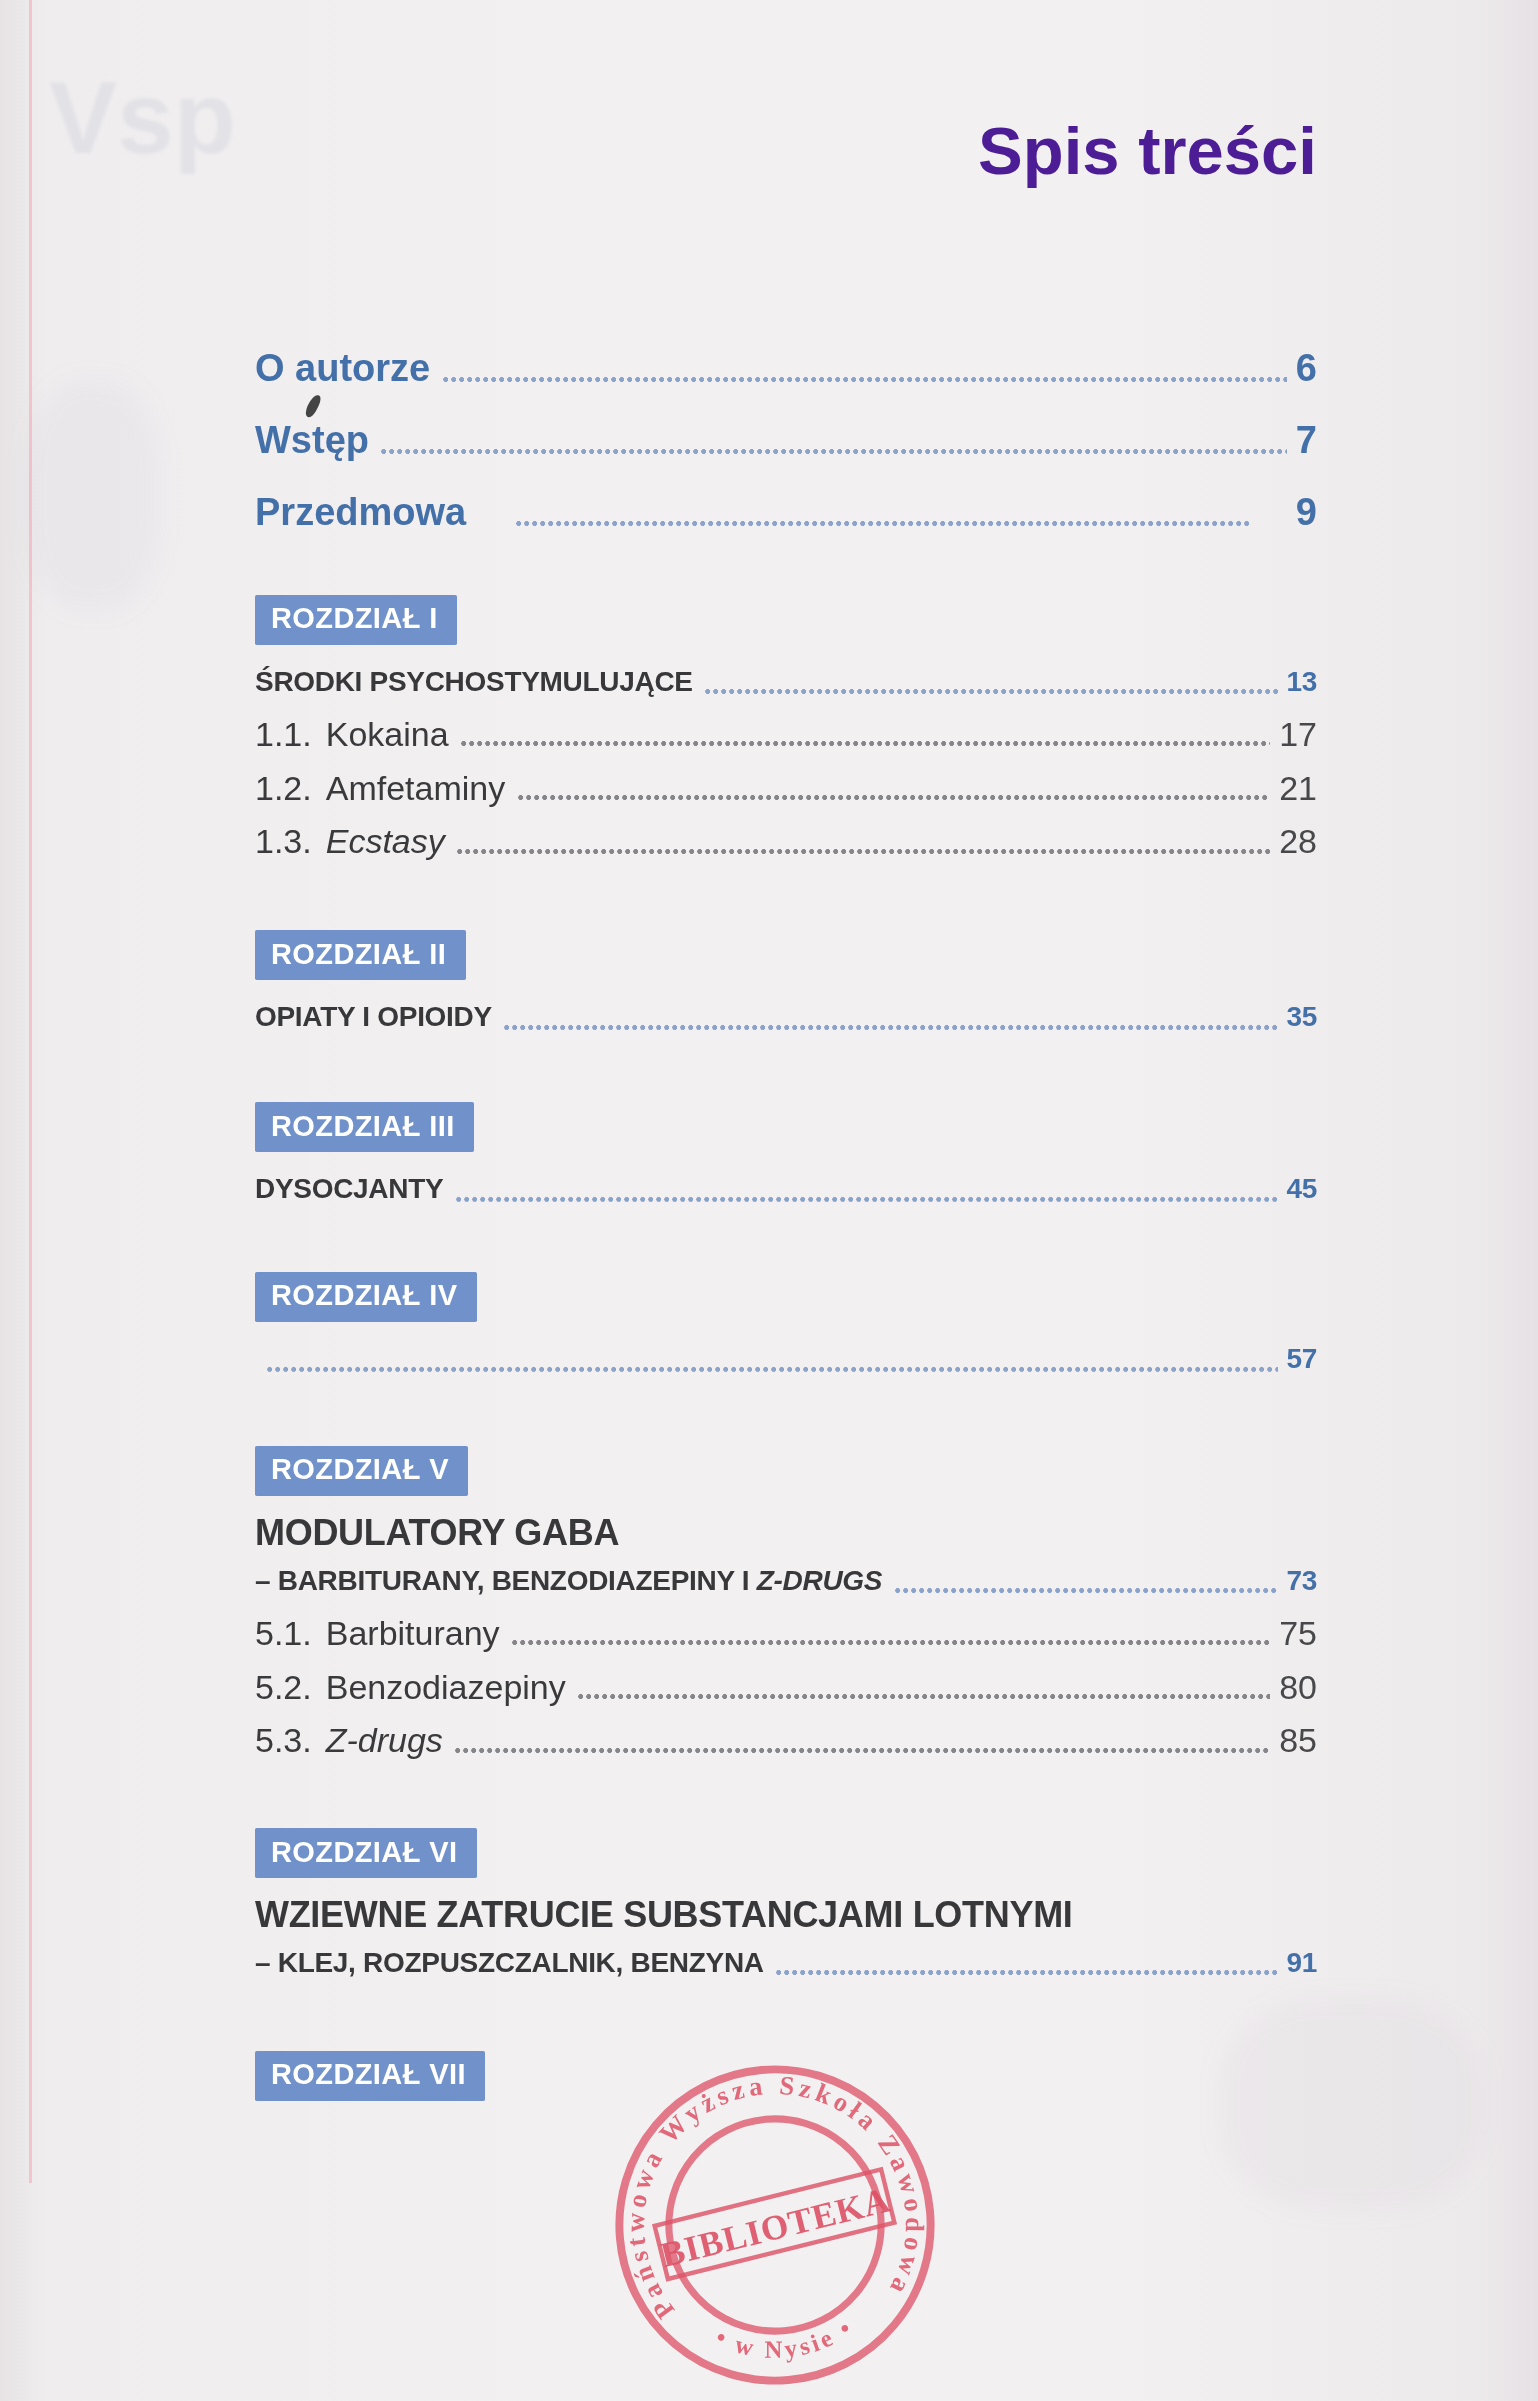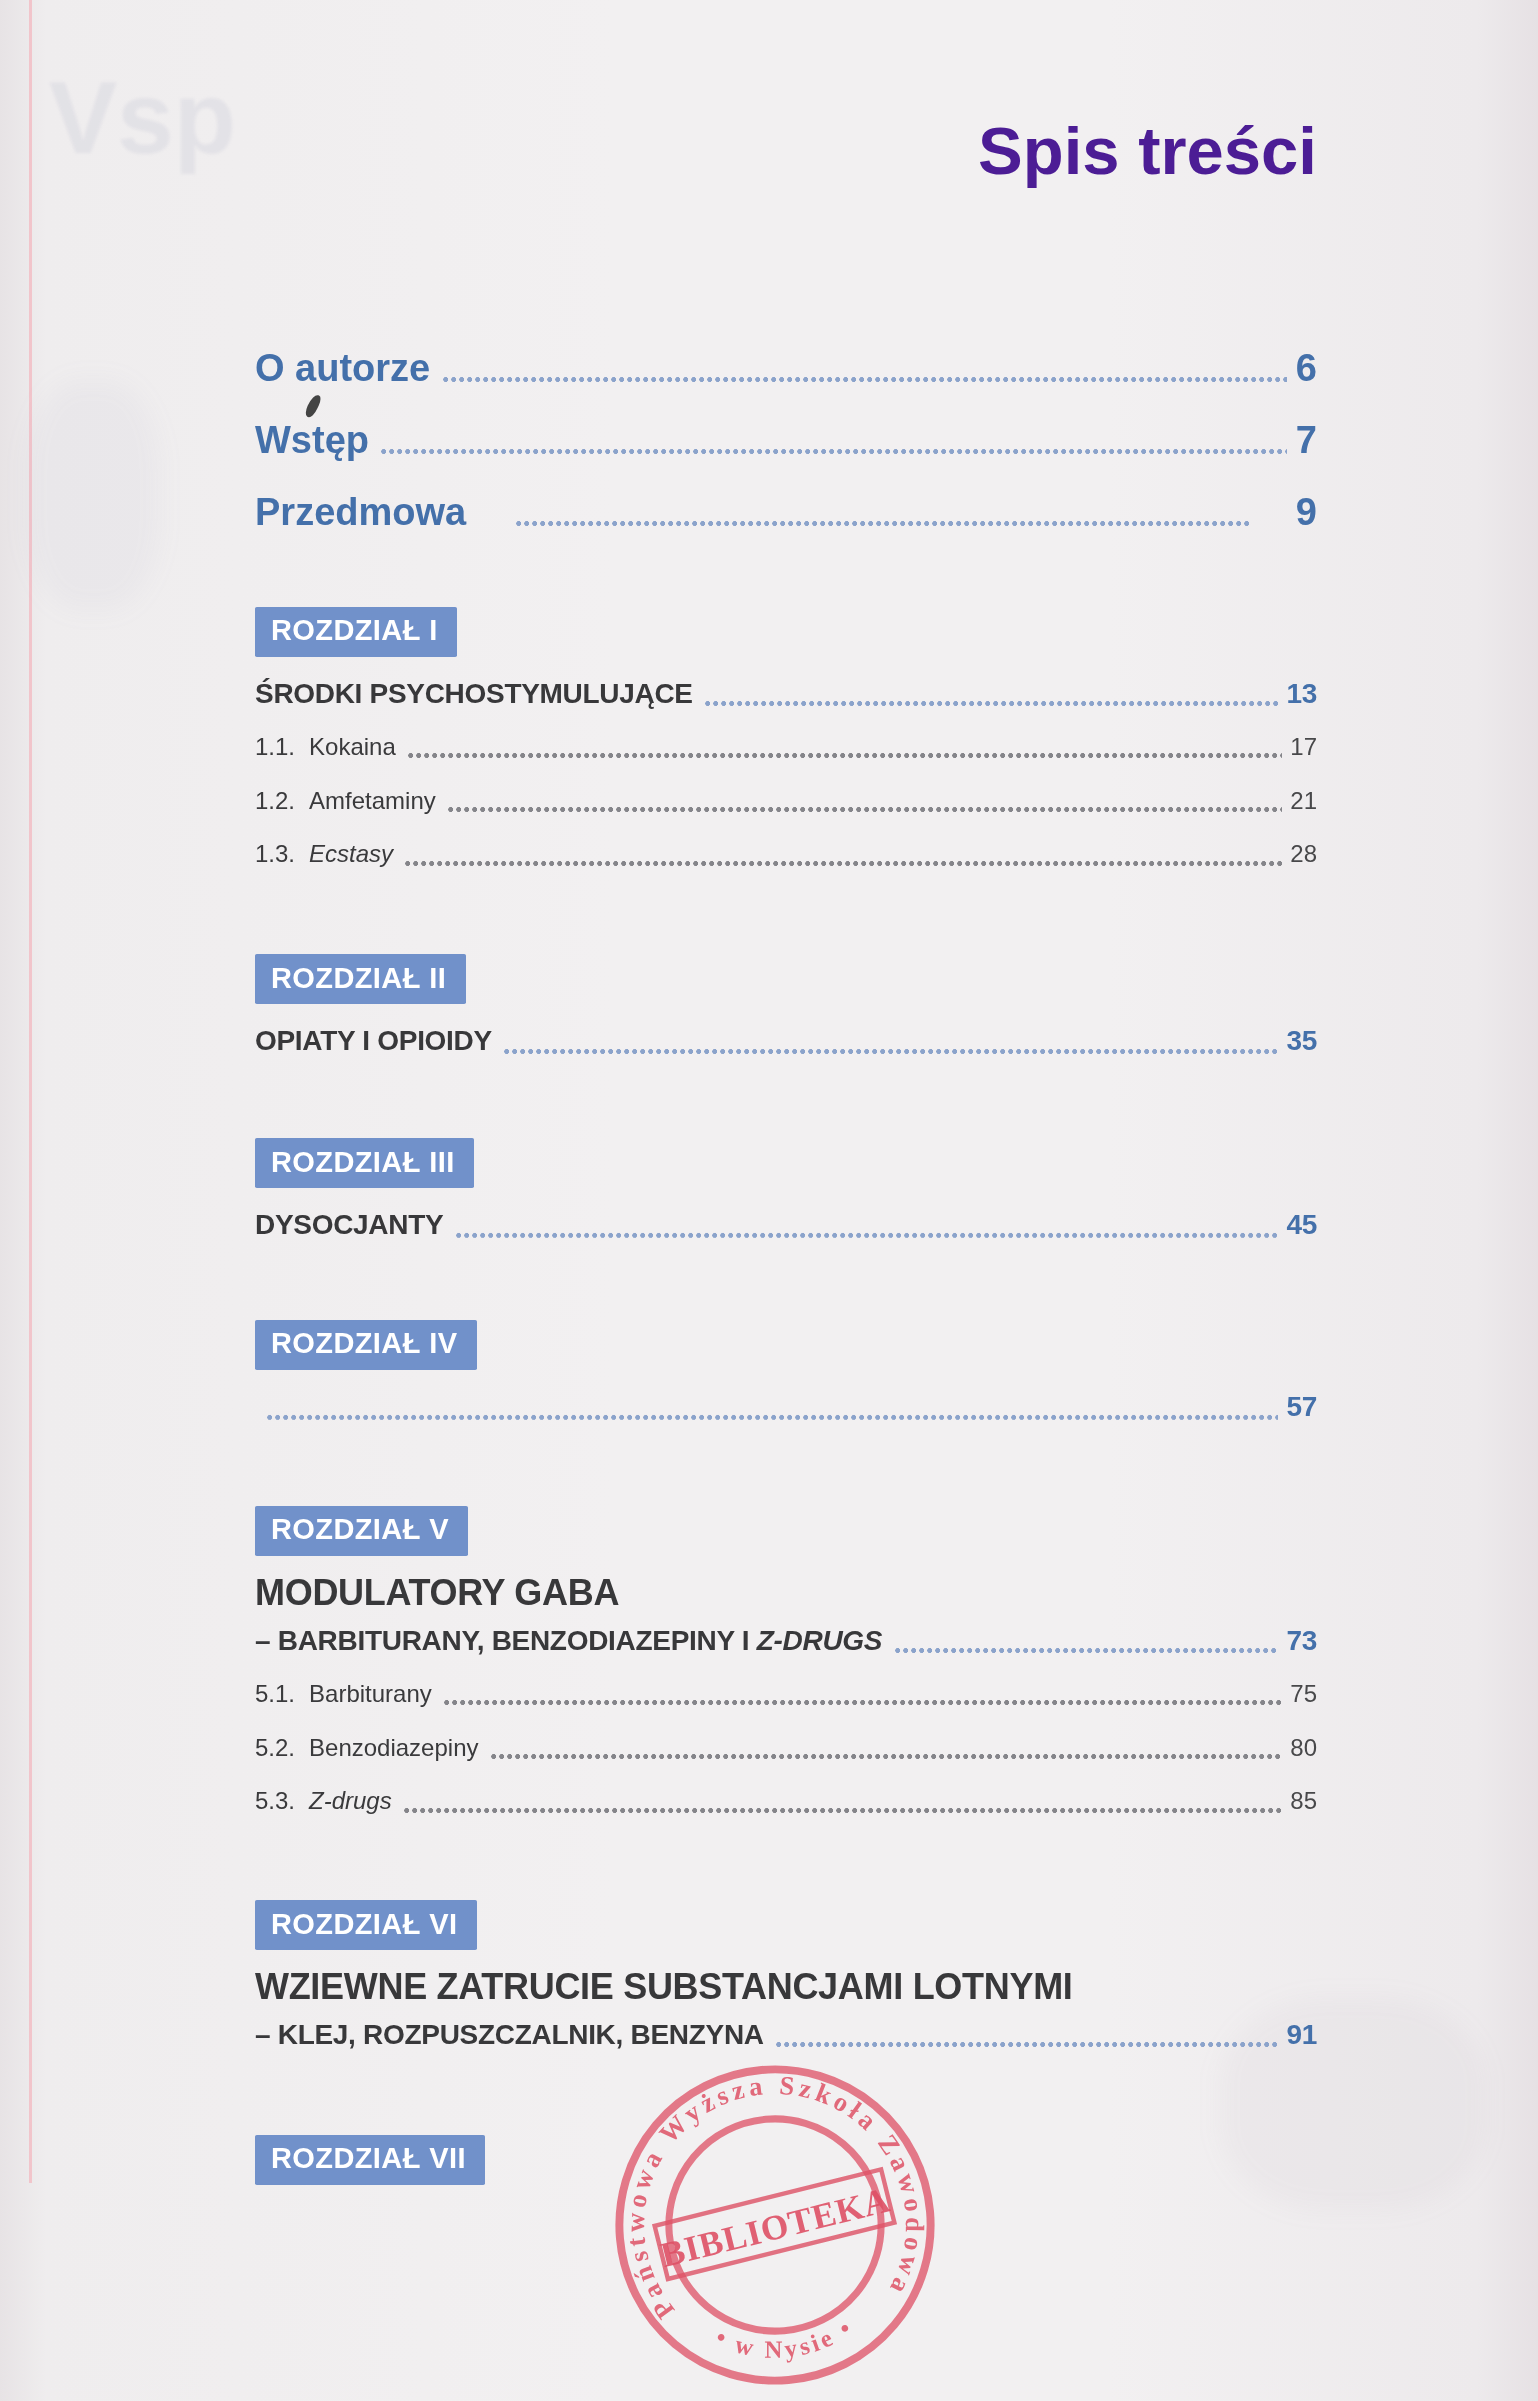--- a/index.html
+++ b/index.html
@@ -26,26 +26,26 @@
   .pg-g{color:#48484a;font-weight:400;}
   .ch{margin-top:62px;}
   .ch-1{margin-top:58px;}
   .ch-2{margin-top:66px;}
   .ch-4{margin-top:60px;}
   .ch-5{margin-top:64px;}
   .ch-6{margin-top:65px;}
   .ch-7{margin-top:65px;}
   .badge-row{margin-bottom:14px;}
   .badge{display:inline-block;background:#7191ca;color:#ffffff;font-size:29px;line-height:34px;font-weight:700;
-    letter-spacing:0.4px;padding:6.2px 19.4px 9.7px 16px;border-radius:1.8px;margin-top:12px;}
+    letter-spacing:0.4px;padding:6.2px 19.4px 9.7px 16px;border-radius:1.8px;}
   .ch-title{font-size:36px;line-height:46px;font-weight:700;color:#38383a;letter-spacing:-0.3px;}
   .ch-title .row{font-size:28px;line-height:46px;}
   .line + .line{margin-top:1.8px;}
   .subs{margin-top:0;}
-  .sub{font-size:24px;line-height:45px;font-weight:400;color:#3a3a3c;margin-top:8.8px;}
+  .sub{font-size:34px;line-height:45px;font-weight:400;color:#3a3a3c;margin-top:8.8px;}
   .sub:first-child{margin-top:7px;}
   .sub .num{margin-right:14px;}
   .it{font-style:italic;}
   .lbl{white-space:nowrap;}
   .ink-mark{position:absolute;left:308px;top:394px;width:9.7px;height:24px;background:#262626;
     border-radius:62% 38% 55% 45%;transform:rotate(24deg);opacity:.85;}
   .stamp{position:absolute;left:607px;top:2057px;width:336px;height:336px;mix-blend-mode:multiply;opacity:.94;transform:rotate(-5deg);}
 </style>
 </head>
 <body>

